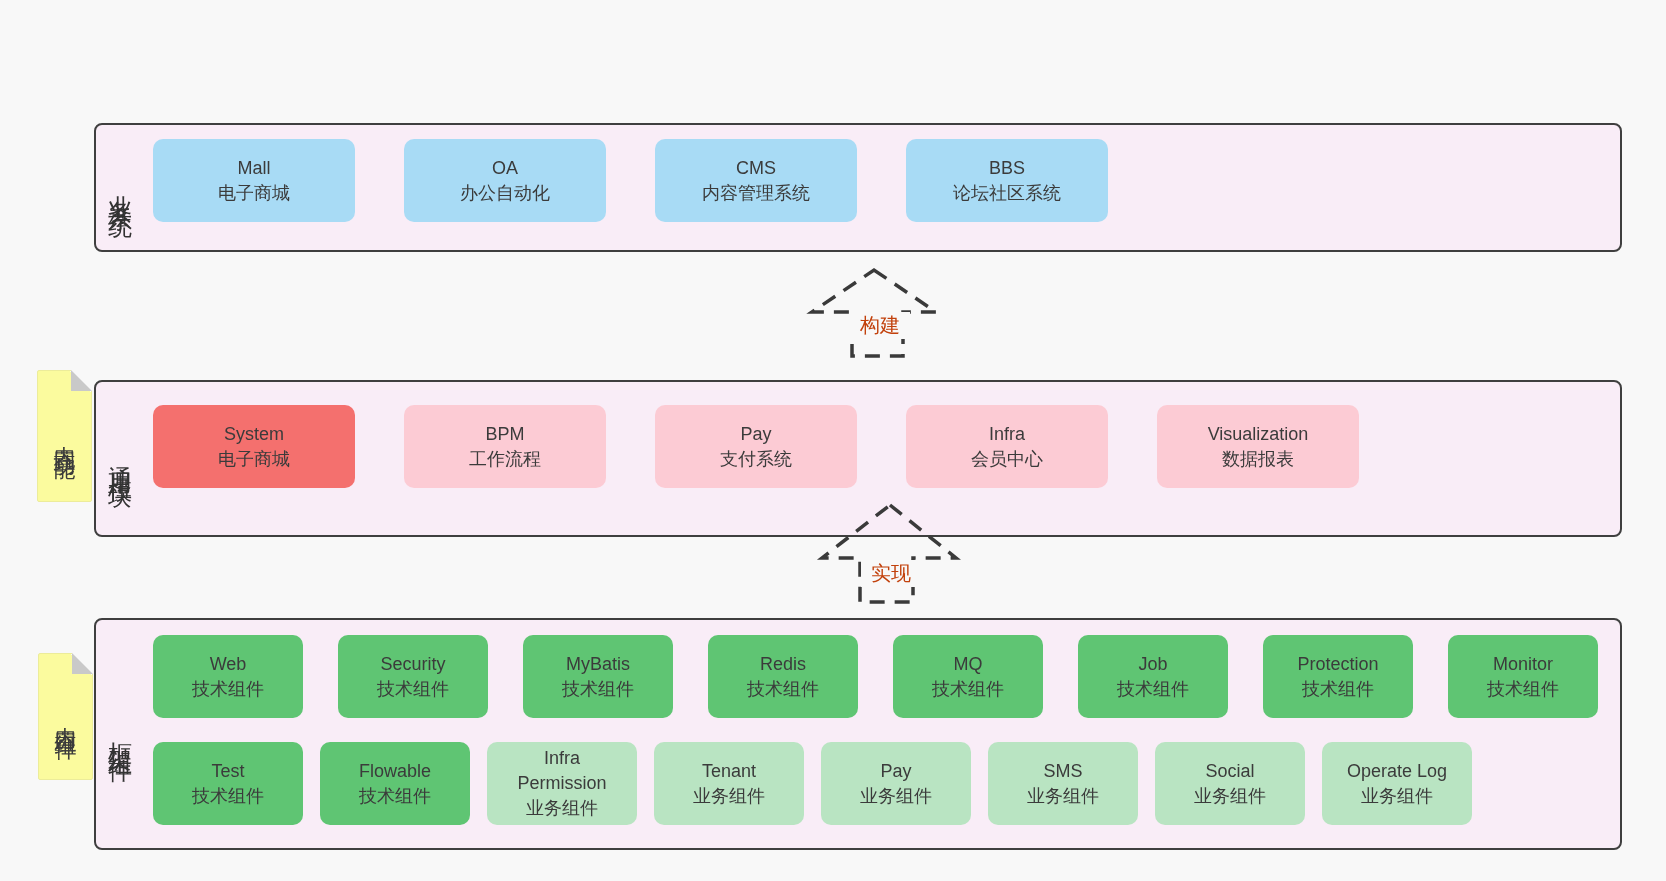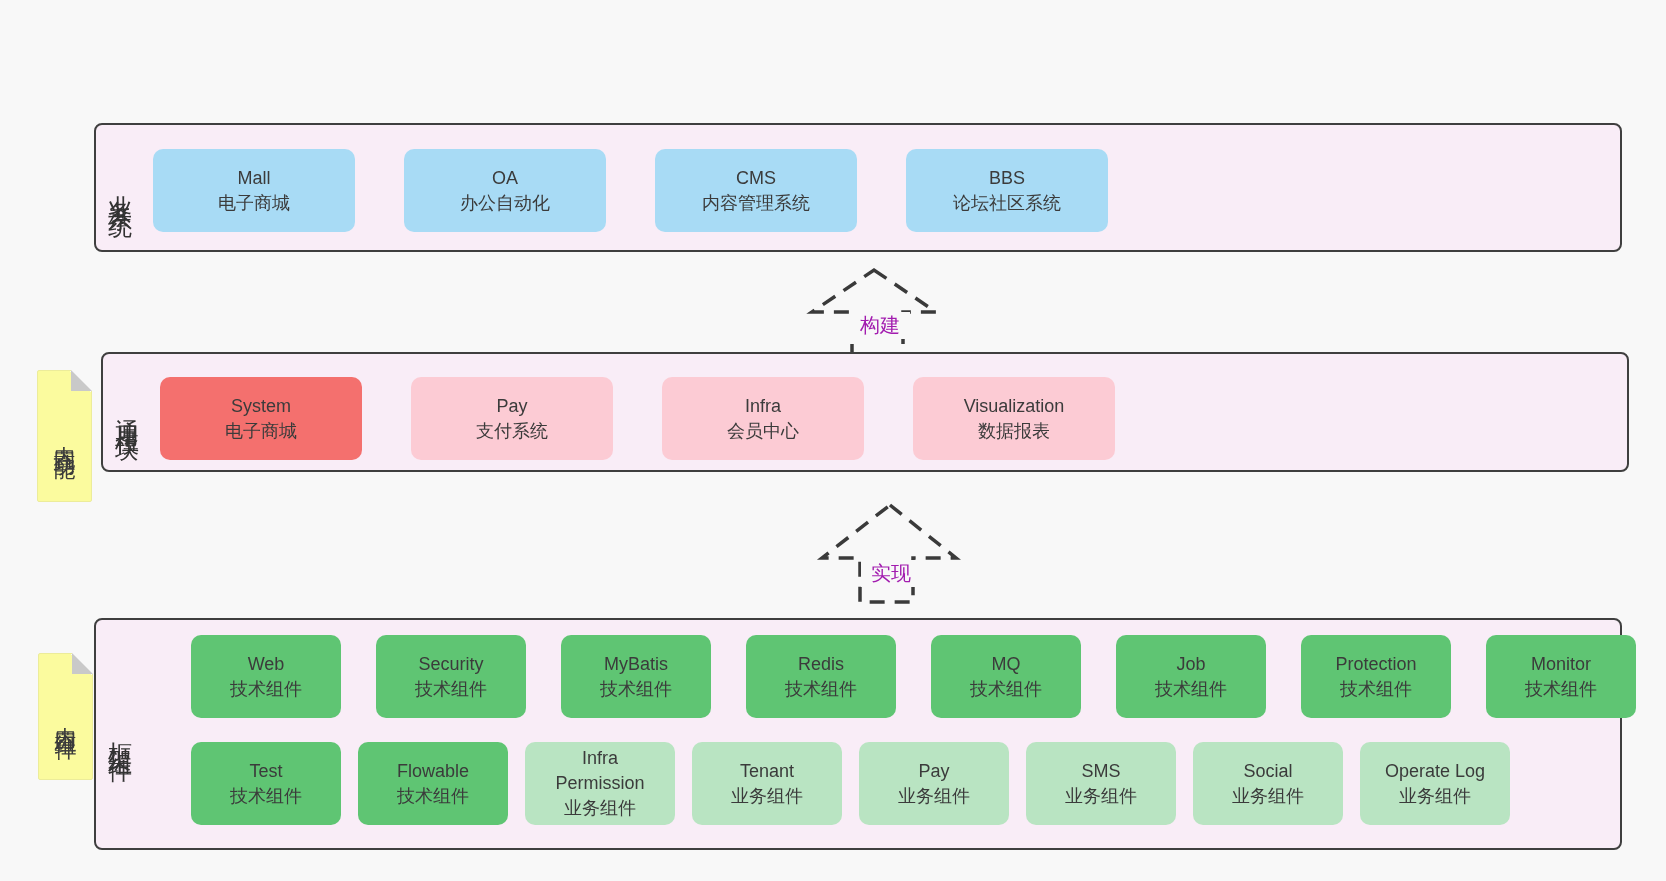--- a/index.html
+++ b/index.html
@@ -7,31 +7,31 @@
     position:relative;width:1666px;height:881px;overflow:hidden;
     background:#f8f8f8;color:#3b3b3b;
     font-family:"Liberation Sans", sans-serif;
   }
   .panel{
     position:absolute;left:94px;width:1528px;
     background:#f9edf7;border:2px solid #3f3f3f;border-radius:8px;
     box-sizing:border-box;
   }
   .panel-business{top:123px;height:129px;}
-  .panel-modules{top:352px;height:120px;margin-left:7px;}
+  .panel-modules{top:380px;height:157px;}
   .panel-components{top:618px;height:232px;}
   .panel-label{
     position:absolute;left:8px;top:50%;transform:translateY(-50%);
     writing-mode:vertical-rl;text-orientation:upright;
     font-size:24px;letter-spacing:6px;color:#333;white-space:nowrap;
   }
   .box-row{position:absolute;left:57px;display:flex;}
   .row-wide{gap:49px;}
-  .row-narrow{gap:35px;margin-left:38px;}
-  .panel-business .box-row{top:24px;}
+  .row-narrow{gap:35px;}
+  .panel-business .box-row{top:14px;}
   .panel-modules .box-row{top:23px;}
   .panel-components .row1{top:15px;}
   .panel-components .row2{top:122px;gap:17px;}
   .box{
     width:202px;height:83px;border-radius:10px;
     display:flex;flex-direction:column;align-items:center;justify-content:center;
     text-align:center;font-size:18px;line-height:25px;color:#3b3b3b;
     box-sizing:border-box;padding:2px 10px;flex:none;
   }
   .box-sm{width:150px;padding:2px 12px;}
@@ -53,21 +53,21 @@
   .sticky-modules{left:37px;top:370px;height:132px;}
   .sticky-components{left:38px;top:653px;height:127px;}
   .sticky-text{
     writing-mode:vertical-rl;text-orientation:upright;
     font-size:22px;letter-spacing:4px;color:#3b3b3b;white-space:nowrap;
   }
   .arrow-svg{position:absolute;overflow:visible;}
   .arrow1{left:800px;top:258px;}
   .arrow2{left:810px;top:495px;}
   .arrow-label{
-    position:absolute;font-size:20px;color:#a21caf;
+    position:absolute;font-size:20px;color:#c2410c;
     background:#f8f8f8;padding:0 3px;white-space:nowrap;
   }
   .arrow1-label{left:850px;top:312px;width:54px;text-align:center;}
   .arrow2-label{left:861px;top:560px;width:54px;text-align:center;}
 </style>
 </head>
 <body>
 
 <div class="canvas">
 
@@ -102,20 +102,24 @@
     <div class="sticky-text">内置功能</div>
   </div>
   <div class="panel panel-modules">
     <div class="panel-label">通用模块</div>
     <div class="box-row row-wide">
       <div class="box red">
         <div>System</div>
         <div>电子商城</div>
       </div>
       <div class="box pink">
+        <div>BPM</div>
+        <div>工作流程</div>
+      </div>
+      <div class="box pink">
         <div>Pay</div>
         <div>支付系统</div>
       </div>
       <div class="box pink">
         <div>Infra</div>
         <div>会员中心</div>
       </div>
       <div class="box pink">
         <div>Visualization</div>
         <div>数据报表</div>

